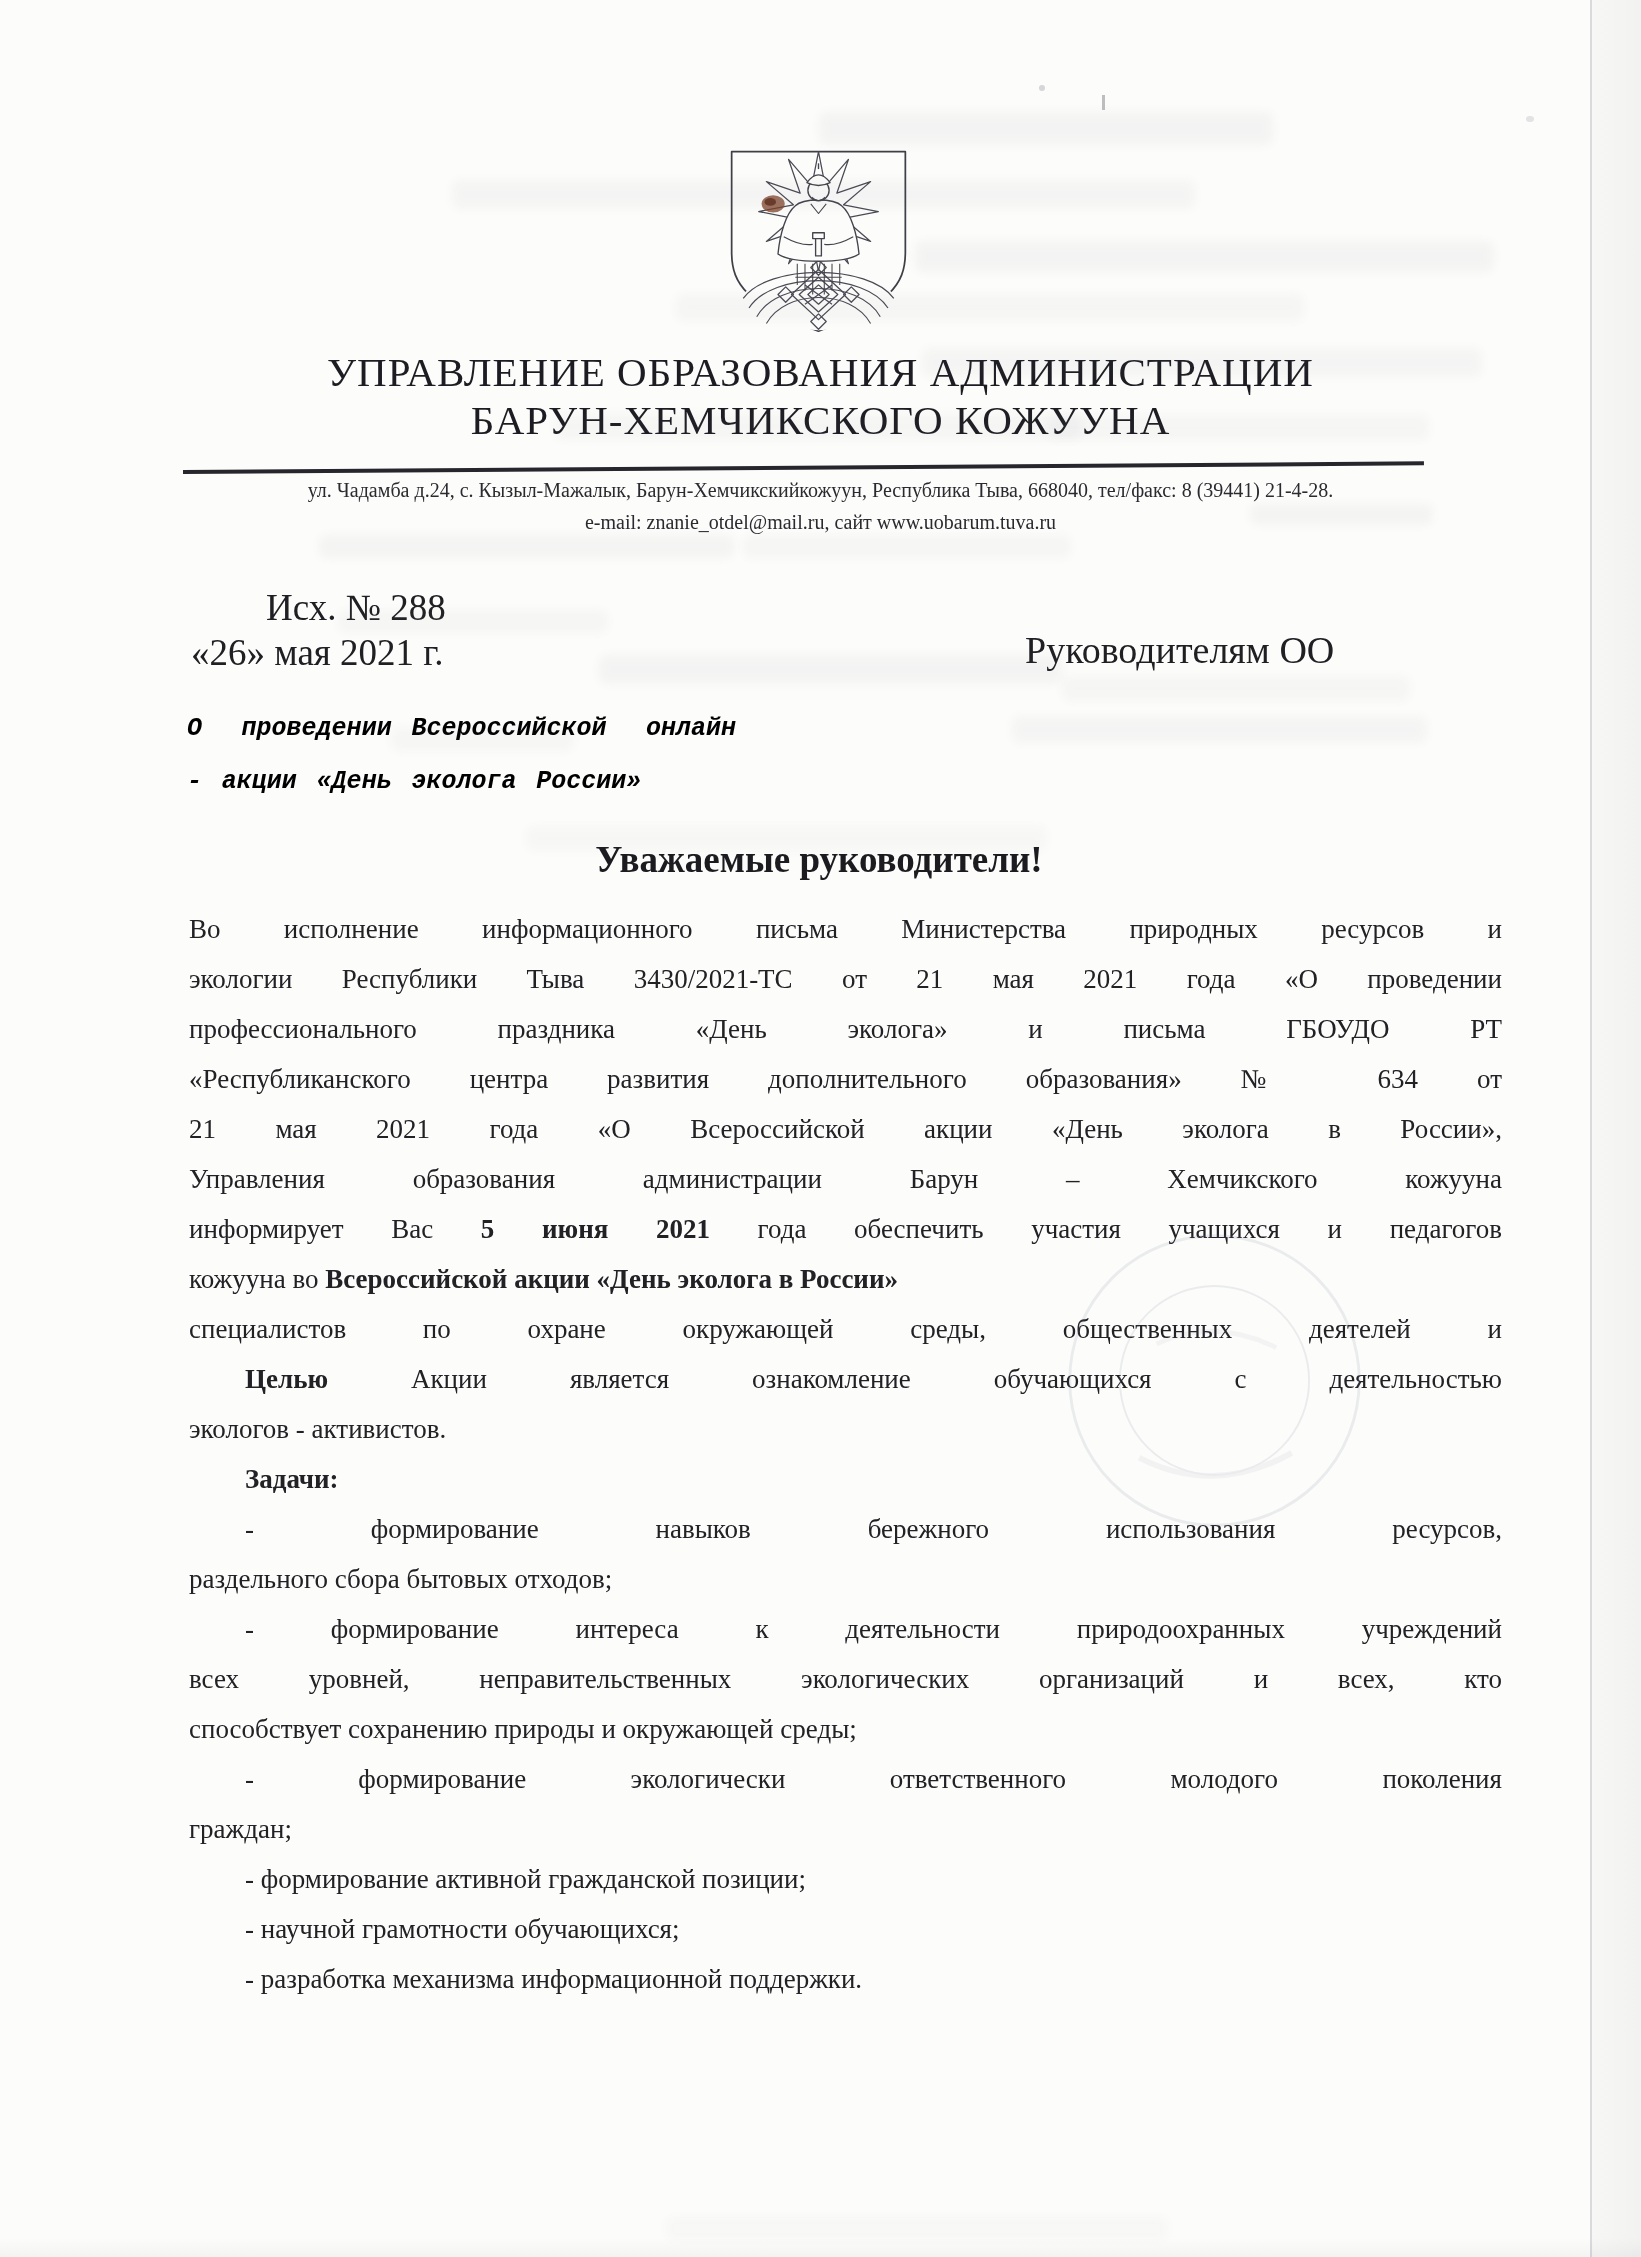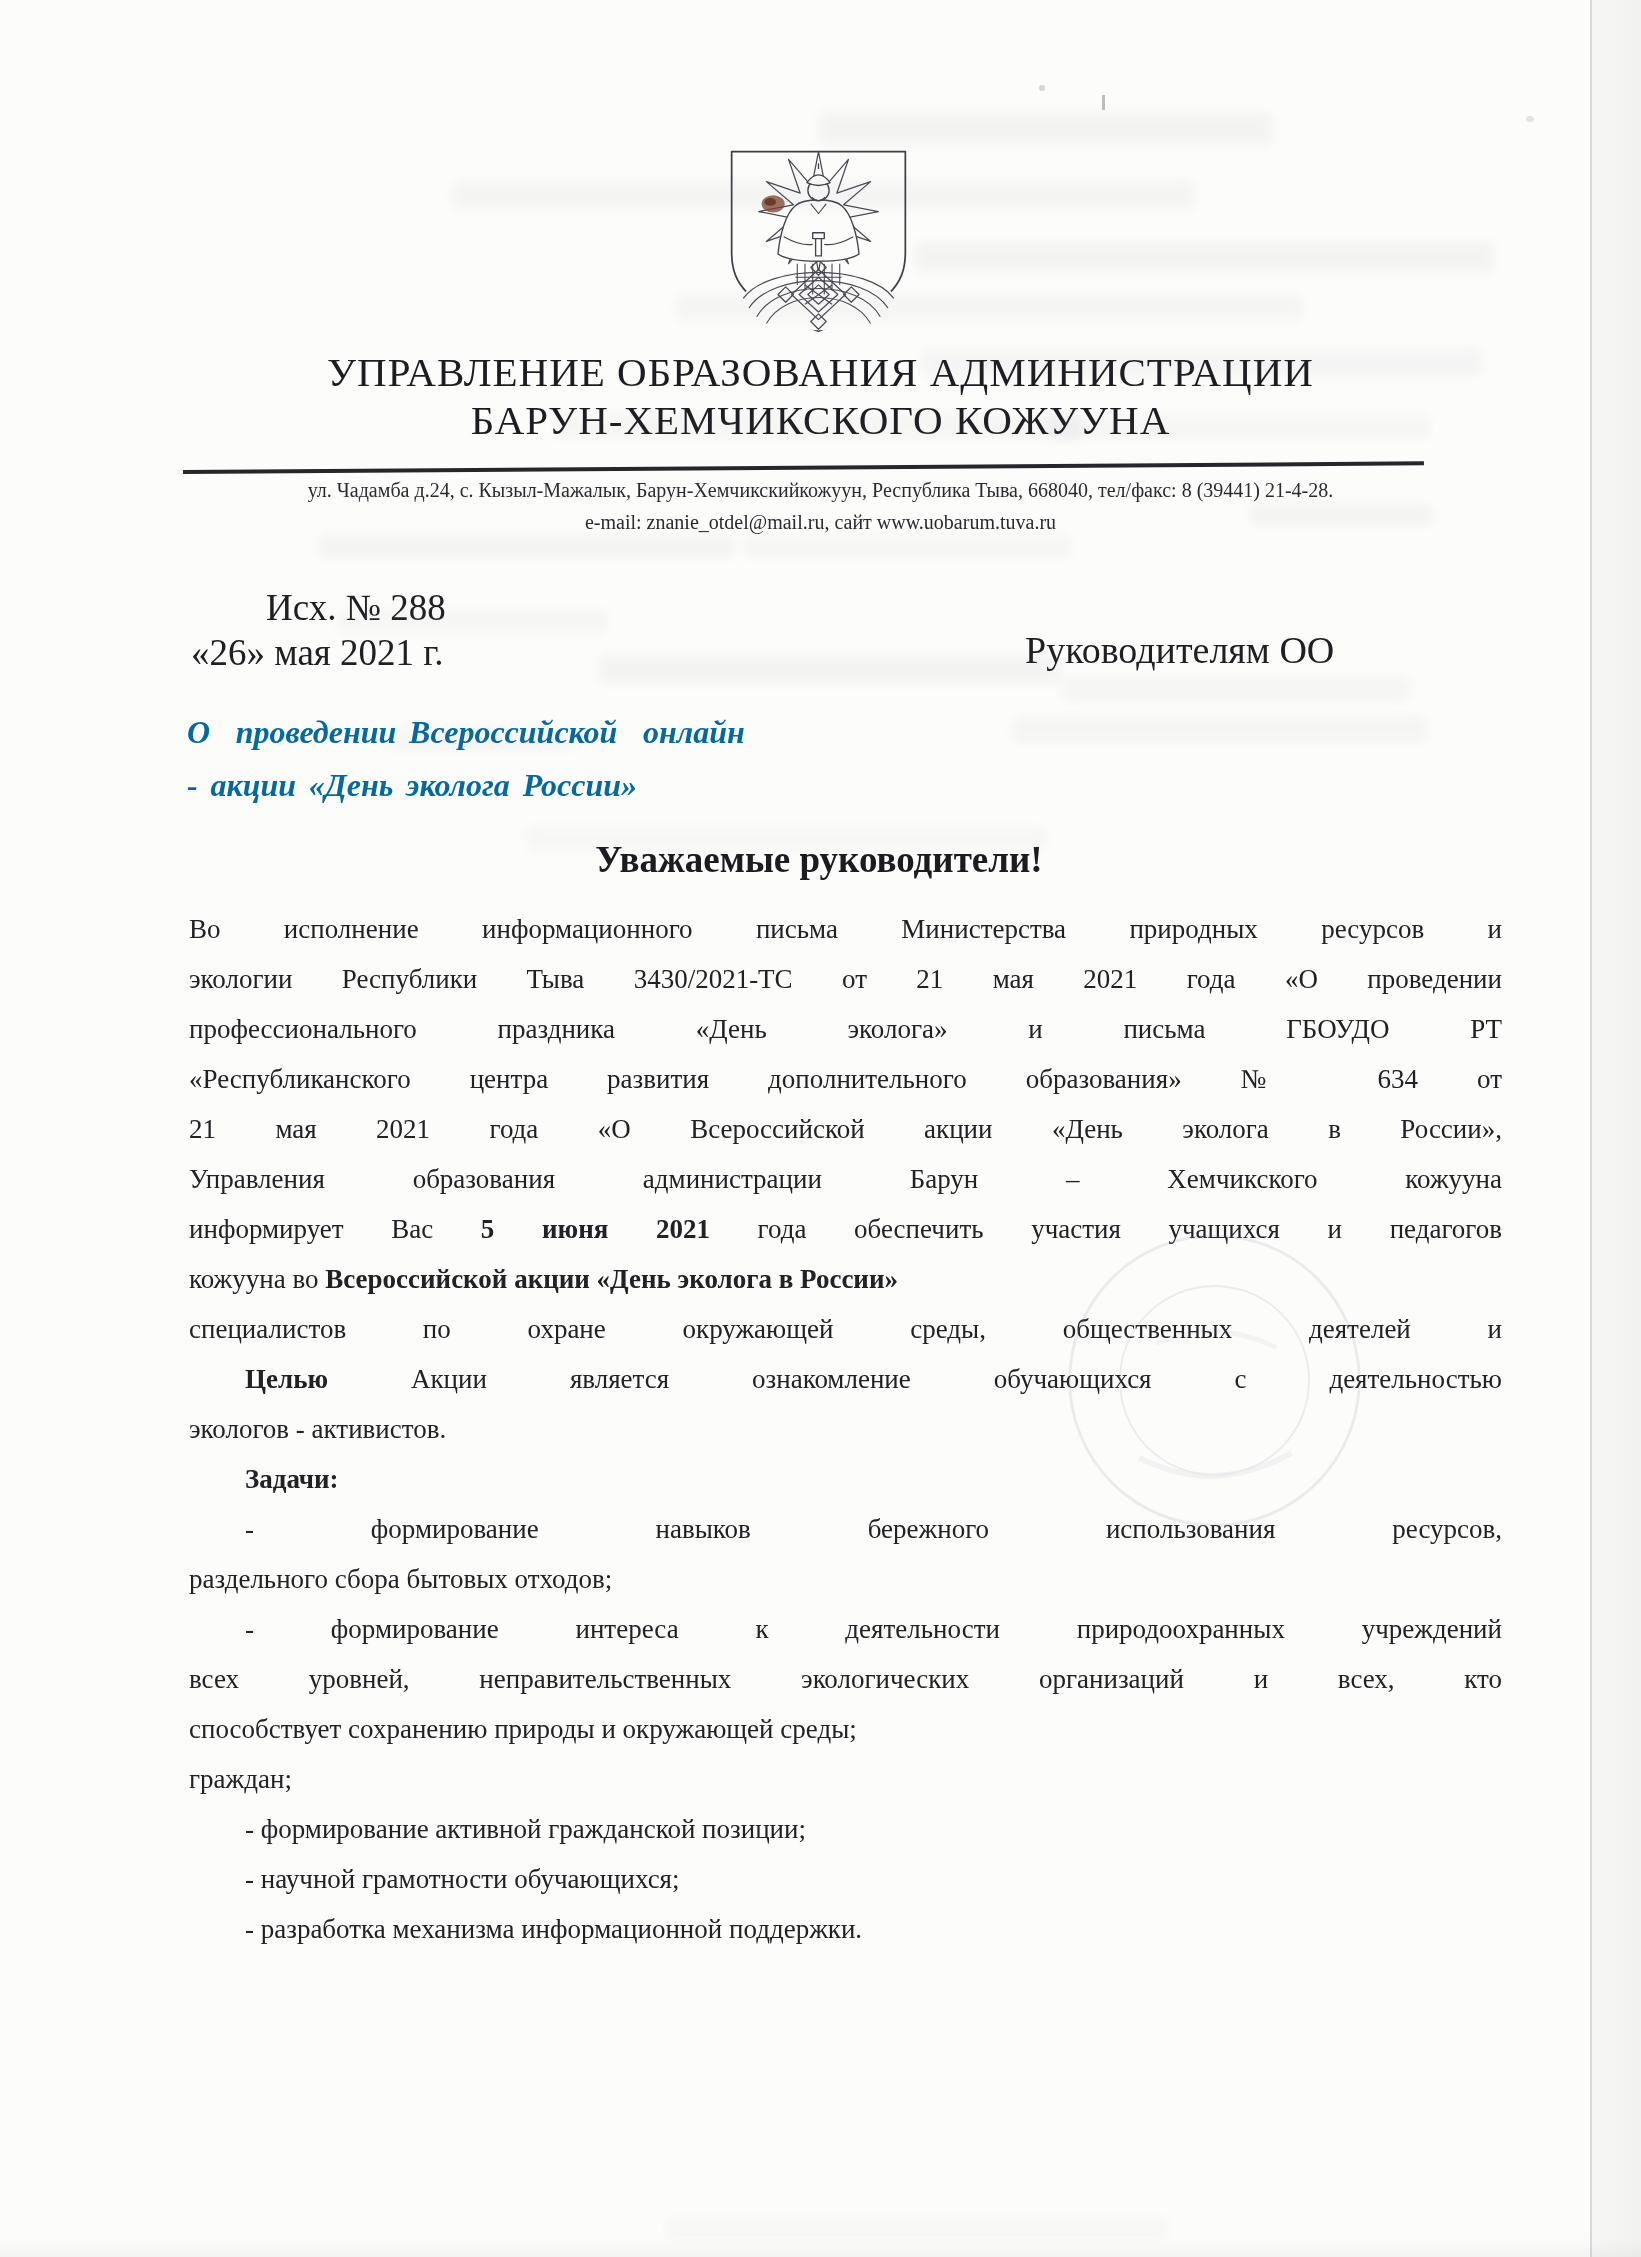--- a/index.html
+++ b/index.html
@@ -16,21 +16,21 @@
   .org2{top:396px;}
   .rule{left:183px;top:470px;width:1241px;height:3.9px;background:#26262c;transform:rotate(-0.4deg);transform-origin:left center;}
   .addr{left:0;width:1641px;text-align:center;font-size:20px;color:#2a2a30;white-space:nowrap;}
   .addr1{top:479px;}
   .addr2{top:511px;}
   
   .refnum{left:266px;top:586px;font-size:37px;}
   .refdate{left:191px;top:631px;font-size:37px;}
   .recipient{left:1025px;top:628px;font-size:38px;}
   
-  .subj{left:187px;font-size:32px;font-weight:bold;font-style:italic;white-space:pre-wrap;word-spacing:4.8px;color:#0369a1;}
+  .subj{left:187px;font-size:25px;font-weight:bold;font-style:italic;white-space:pre-wrap;word-spacing:4.8px;color:#000000;font-family:Liberation Mono, monospace;}
   .subj1{top:714px;}
   .subj2{top:767px;}
   
   .salutation{left:0;width:1638px;top:838px;text-align:center;font-weight:bold;font-size:37px;color:#1b1b20;}
   .body{left:189px;top:904px;width:1313px;font-size:27px;color:#212126;}
   .bline{height:50px;line-height:50px;}
   .bline.just{text-align:justify;text-align-last:justify;-moz-text-align-last:justify;}
   .bline.ind{padding-left:56px;}
   .b{font-weight:bold;}
   
@@ -114,20 +114,21 @@
       <div class="bline"><span>кожууна во </span><span class="b">Всероссийской акции «День эколога в России»</span></div>
       <div class="bline just"><span>специалистов по охране окружающей среды, общественных деятелей и</span></div>
       <div class="bline just ind"><span class="b">Целью</span><span> Акции является ознакомление обучающихся с деятельностью</span></div>
       <div class="bline"><span>экологов - активистов.</span></div>
       <div class="bline ind"><span class="b">Задачи:</span></div>
       <div class="bline just ind"><span>- формирование навыков бережного использования ресурсов,</span></div>
       <div class="bline"><span>раздельного сбора бытовых отходов;</span></div>
       <div class="bline just ind"><span>- формирование интереса к деятельности природоохранных учреждений</span></div>
       <div class="bline just"><span>всех уровней, неправительственных экологических организаций и всех, кто</span></div>
       <div class="bline"><span>способствует сохранению природы и окружающей среды;</span></div>
+      <div class="bline just ind"><span>- формирование экологически ответственного молодого поколения</span></div>
       <div class="bline"><span>граждан;</span></div>
       <div class="bline ind"><span>- формирование активной гражданской позиции;</span></div>
       <div class="bline ind"><span>- научной грамотности обучающихся;</span></div>
       <div class="bline ind"><span>- разработка механизма информационной поддержки.</span></div>
     </div>
 
   <svg class="abs stamp" viewBox="0 0 316 316" aria-hidden="true">
     <g fill="none" stroke="#7a7f9e">
       <circle cx="158" cy="158" r="150" stroke-width="3"></circle>
       <circle cx="158" cy="158" r="98" stroke-width="2"></circle>

